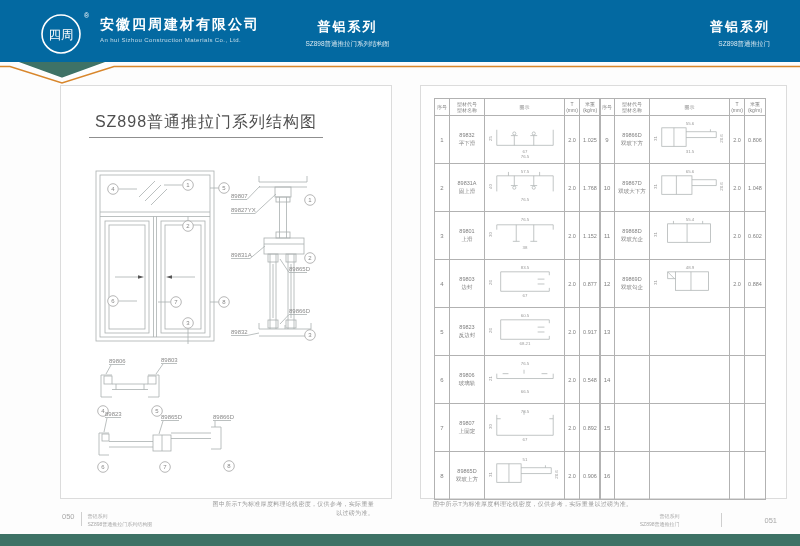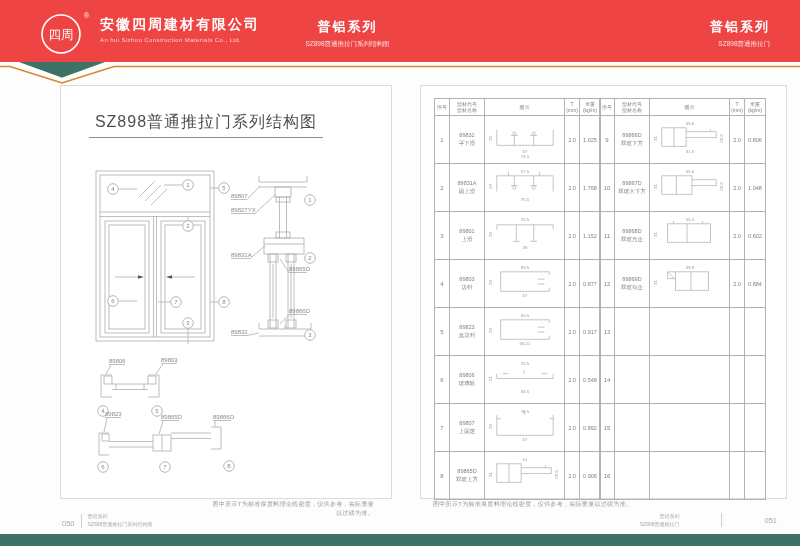--- a/index.html
+++ b/index.html
@@ -1,21 +1,21 @@
 <!DOCTYPE html>
 <html><head>
 <meta charset="utf-8">
 <style>
   html,body{margin:0;padding:0;}
   body{width:800px;height:546px;position:relative;overflow:hidden;
        font-family:"Liberation Sans","DejaVu Sans",sans-serif;background:#fdfdfd;}
   .stage{position:absolute;inset:0;}
 
   
-  .header{position:absolute;top:0;left:0;width:800px;height:62px;background:#ef4444;}
+  .header{position:absolute;top:0;left:0;width:800px;height:62px;background:#0369a1;}
   .logo-svg{position:absolute;left:32px;top:8px;}
   .company{position:absolute;left:100px;top:16px;color:#fff;}
   .company-cn{font-size:14px;font-weight:bold;letter-spacing:2px;}
   .company-en{font-size:6px;color:rgba(255,255,255,.75);letter-spacing:.4px;margin-top:3px;}
   .series-center{position:absolute;left:265px;top:18px;width:165px;text-align:center;color:#fff;}
   .series-right{position:absolute;right:30px;top:18px;text-align:right;color:#fff;}
   .series-title{font-size:13px;font-weight:bold;letter-spacing:2px;}
   .series-sub{font-size:6.5px;color:rgba(255,255,255,.85);margin-top:4px;}
   .chev{position:absolute;top:62px;left:0;}
 
@@ -46,21 +46,21 @@
   td.codecell{font-size:5.5px;line-height:1.4;}
   td.num{font-size:5.5px;}
   .profile{display:block;margin:0 auto;}
   .profile path,.profile rect,.profile circle{fill:none;stroke:#b0b5b5;stroke-width:.8;}
   .profile text{fill:#9a9a9a;font-size:4.5px;stroke:none;}
 
   
   .pnote{position:absolute;font-size:6px;color:#9a9a9a;letter-spacing:.3px;}
   .note-left{left:210px;top:500px;width:164px;text-align:right;}
   .note-right{left:433px;top:500px;}
-  .footer-left{position:absolute;left:62px;top:512px;display:flex;align-items:flex-end;}
+  .footer-left{position:absolute;left:62px;top:512px;display:flex;align-items:flex-start;}
   .footer-right{position:absolute;right:23px;top:512px;display:flex;align-items:center;gap:36px;}
   .page-no{font-size:7.5px;color:#a8a8a8;}
   .vr{width:1px;height:14px;background:#cfcfcf;margin:0 6px;}
   .foot-lines{font-size:5px;color:#a8a8a8;line-height:1.6;}
   .foot-lines.right{text-align:right;}
   .bband{position:absolute;left:0;bottom:0;width:800px;height:12px;background:#3E7266;}
 </style>
 </head>
 <body>
 

